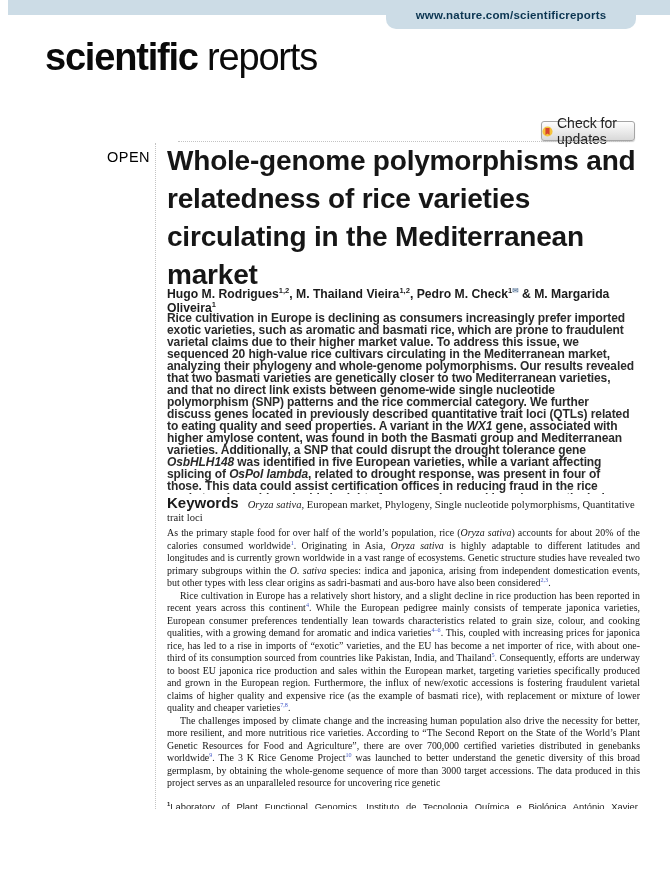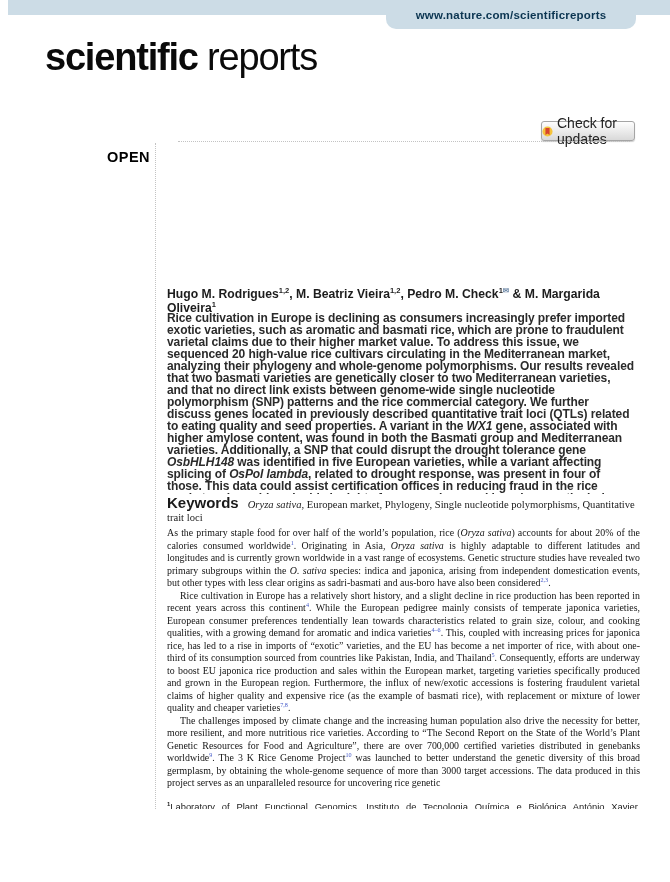--- a/index.html
+++ b/index.html
@@ -15,21 +15,21 @@
   .logo-bold{font-weight:bold;}
 
   .check-btn{position:absolute;left:533px;top:121px;width:92px;height:18px;border:1px solid #a5a5a5;
              border-radius:3px;background:linear-gradient(#fefefe,#d9d9d9);box-shadow:0 1px 1px rgba(0,0,0,.2);
              display:flex;align-items:center;justify-content:center;gap:4px;font-size:14px;color:#222;}
   .cm-icon{width:11px;height:11px;flex:0 0 auto;}
 
   .hdot{position:absolute;left:170px;top:141px;width:452px;border-top:1.5px dotted #c3c3c3;}
   .vdot{position:absolute;left:147px;top:143px;height:702px;border-left:1.5px dotted #c3c3c3;}
 
-  .open-label{position:absolute;left:99px;top:149px;font-size:14.5px;font-weight:bold;letter-spacing:.5px;color:#000;}
+  .open-label{position:absolute;left:99px;top:149px;font-size:14.5px;font-weight:normal;letter-spacing:.5px;color:#000;}
 
   .title{position:absolute;left:159px;top:142px;width:478px;margin:0;font-size:28px;line-height:38px;
          font-weight:bold;color:#161616;letter-spacing:-.2px;}
 
   .authors{position:absolute;left:159px;top:287px;width:478px;font-size:12.2px;font-weight:bold;color:#1c1c1c;}
   .authors sup{font-weight:bold;}
 
   .abstract{position:absolute;left:159px;top:312px;width:467px;max-height:182px;overflow:hidden;
             font-size:12px;line-height:12px;font-weight:bold;color:#2b2b2b;letter-spacing:-.1px;}
 
@@ -81,22 +81,23 @@
       <path d="M7.5 4.5h9v15l-4.5-3.4-4.5 3.4z" fill="#d6432e"></path>
     </svg>
     <span>Check for updates</span>
   </div>
 
   <div class="hdot"></div>
   <div class="vdot"></div>
 
   <div class="open-label">OPEN</div>
 
+  <h1 class="title">Whole-genome polymorphisms and relatedness of rice varieties circulating in the Mediterranean market</h1>
 
-  <div class="authors"><span>Hugo M. Rodrigues</span><sup>1,2</sup><span>, M. Beatriz Vieira</span><sup>1,2</sup><span>, Pedro M. Check</span><sup>1</sup><sup class="mail">✉</sup><span> &amp; M. Margarida Oliveira</span><sup>1</sup></div>
+  <div class="authors"><span>Hugo M. Rodrigues</span><sup>1,2</sup><span>, M. Thailand Vieira</span><sup>1,2</sup><span>, Pedro M. Check</span><sup>1</sup><sup class="mail">✉</sup><span> &amp; M. Margarida Oliveira</span><sup>1</sup></div>
 
   <div class="abstract"><span>Rice cultivation in Europe is declining as consumers increasingly prefer imported exotic varieties, such as aromatic and basmati rice, which are prone to fraudulent varietal claims due to their higher market value. To address this issue, we sequenced 20 high-value rice cultivars circulating in the Mediterranean market, analyzing their phylogeny and whole-genome polymorphisms. Our results revealed that two basmati varieties are genetically closer to two Mediterranean varieties, and that no direct link exists between genome-wide single nucleotide polymorphism (SNP) patterns and the rice commercial category. We further discuss genes located in previously described quantitative trait loci (QTLs) related to eating quality and seed properties. A variant in the </span><span style="font-style: italic;">WX1</span><span> gene, associated with higher amylose content, was found in both the Basmati group and Mediterranean varieties. Additionally, a SNP that could disrupt the drought tolerance gene </span><span style="font-style: italic;">OsbHLH148</span><span> was identified in five European varieties, while a variant affecting splicing of </span><span style="font-style: italic;">OsPol lambda</span><span>, related to drought response, was present in four of those. This data could assist certification offices in reducing fraud in the rice market and provide valuable insights for researchers and breeders, particularly regarding the production, consumption, and adaptation of these cultivars to the Mediterranean region.</span></div>
 
   <div class="keywords">
     <span class="kw-label">Keywords</span><span><span style="font-style: italic;">Oryza sativa</span><span>, European market, Phylogeny, Single nucleotide polymorphisms, Quantitative trait loci</span></span>
   </div>
 
   <div class="bodytext">
     <p><span>As the primary staple food for over half of the world’s population, rice (</span><span style="font-style: italic;">Oryza sativa</span><span>) accounts for about 20% of the calories consumed worldwide</span><sup class="ref">1</sup><span>. Originating in Asia, </span><span style="font-style: italic;">Oryza sativa</span><span> is highly adaptable to different latitudes and longitudes and is currently grown worldwide in a vast range of ecosystems. Genetic structure studies have revealed two primary subgroups within the </span><span style="font-style: italic;">O. sativa</span><span> species: indica and japonica, arising from independent domestication events, but other types with less clear origins as sadri-basmati and aus-boro have also been considered</span><sup class="ref">2,3</sup><span>.</span></p>
     <p class="ind"><span>Rice cultivation in Europe has a relatively short history, and a slight decline in rice production has been reported in recent years across this continent</span><sup class="ref">4</sup><span>. While the European pedigree mainly consists of temperate japonica varieties, European consumer preferences tendentially lean towards characteristics related to grain size, colour, and cooking qualities, with a growing demand for aromatic and indica varieties</span><sup class="ref">4–6</sup><span>. This, coupled with increasing prices for japonica rice, has led to a rise in imports of “exotic” varieties, and the EU has become a net importer of rice, with about one-third of its consumption sourced from countries like Pakistan, India, and Thailand</span><sup class="ref">5</sup><span>. Consequently, efforts are underway to boost EU japonica rice production and sales within the European market, targeting varieties specifically produced and grown in the European region. Furthermore, the influx of new/exotic accessions is fostering fraudulent varietal claims of higher quality and expensive rice (as the example of basmati rice), with replacement or mixture of lower quality and cheaper varieties</span><sup class="ref">7,8</sup><span>.</span></p>

